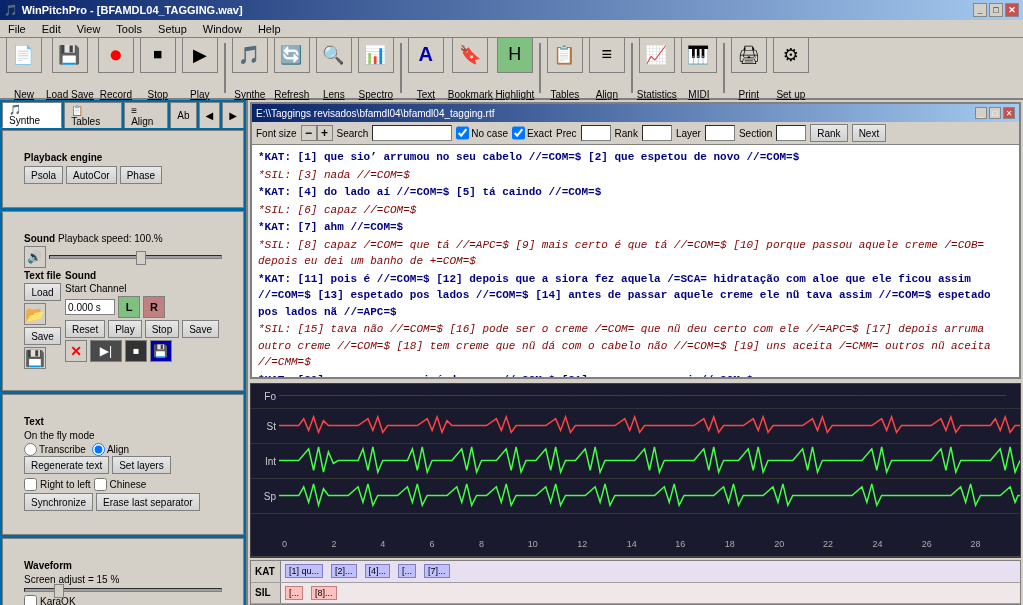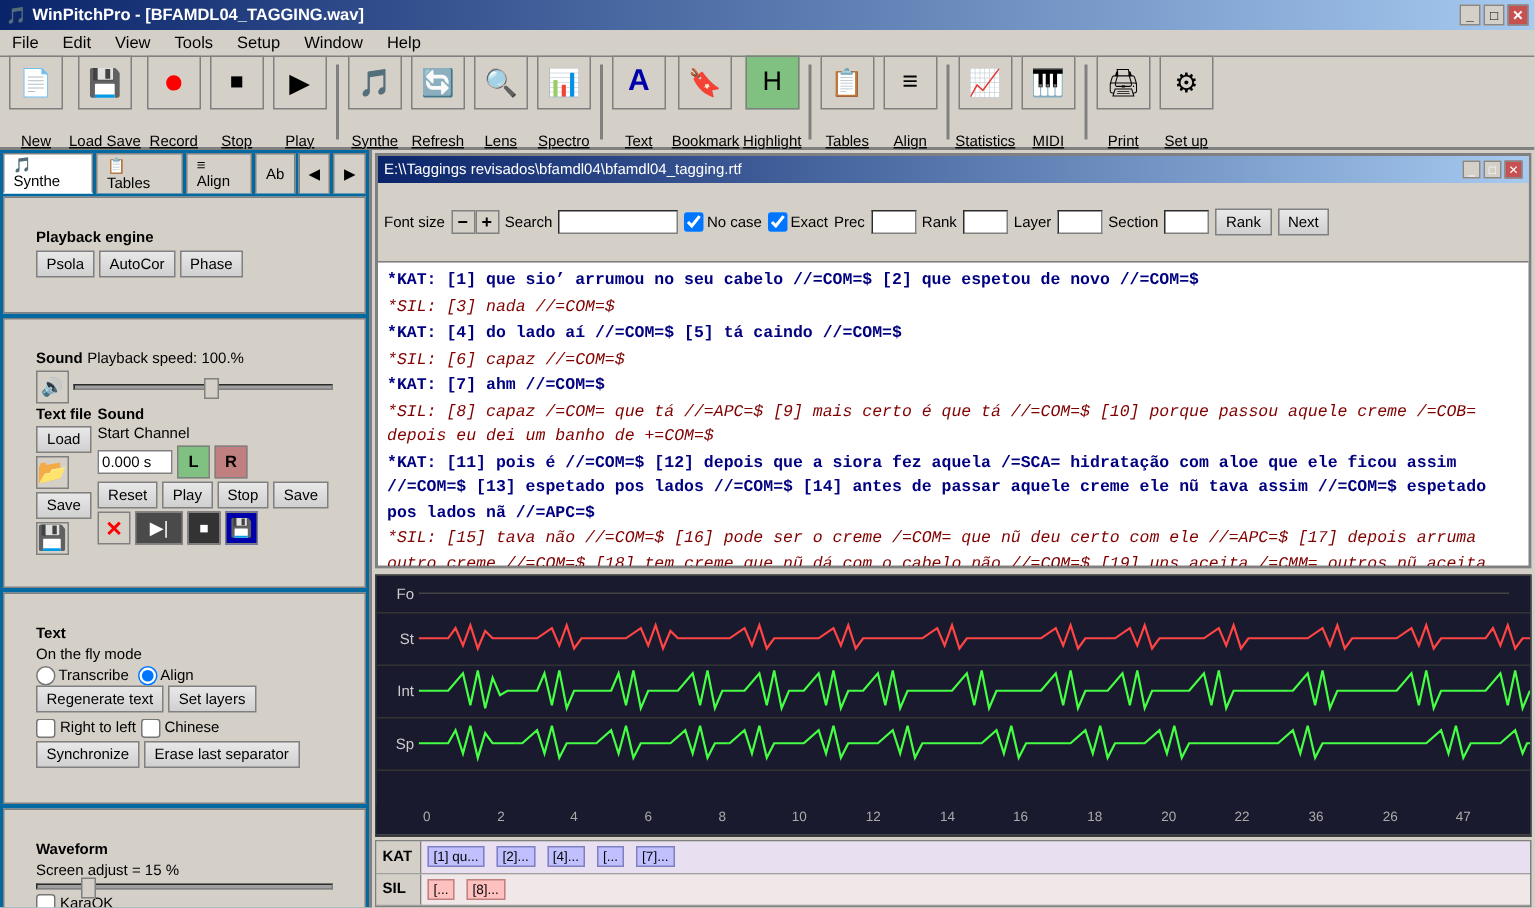--- a/index.html
+++ b/index.html
@@ -205,21 +205,21 @@
     .doc-btn {
       width: 12px; height: 12px;
       border: 1px solid #888;
       display: flex; align-items: center; justify-content: center;
       font-size: 8px; cursor: pointer; background: #d4d0c8;
     }
     .doc-btn.close { background: #c75050; color: white; }
 
     .search-bar {
       background: #d4d0c8;
-      padding: 17px 4px;
+      padding: 2px 4px;
       display: flex;
       align-items: center;
       gap: 4px;
       border-bottom: 1px solid #808080;
       flex-wrap: wrap;
     }
     .search-bar input {
       height: 16px; font-size: 10px; border: 1px inset #808080;
       background: white; padding: 0 2px;
     }
@@ -712,23 +712,23 @@
           <span class="ruler-mark" style="left:13.3%">4</span>
           <span class="ruler-mark" style="left:20%">6</span>
           <span class="ruler-mark" style="left:26.7%">8</span>
           <span class="ruler-mark" style="left:33.3%">10</span>
           <span class="ruler-mark" style="left:40%">12</span>
           <span class="ruler-mark" style="left:46.7%">14</span>
           <span class="ruler-mark" style="left:53.3%">16</span>
           <span class="ruler-mark" style="left:60%">18</span>
           <span class="ruler-mark" style="left:66.7%">20</span>
           <span class="ruler-mark" style="left:73.3%">22</span>
-          <span class="ruler-mark" style="left:80%">36</span>
+          <span class="ruler-mark" style="left:80%">24</span>
           <span class="ruler-mark" style="left:86.7%">26</span>
-          <span class="ruler-mark" style="left:93.3%">47</span>
+          <span class="ruler-mark" style="left:93.3%">28</span>
         </div>
       </div>
     </div>
 
     <div class="kat-sil-area">
       <div class="ks-row">
         <div class="ks-label">KAT</div>
         <div class="ks-content">
           <span class="ks-tag">[1] qu...</span>
           <span class="ks-tag">[2]...</span>

